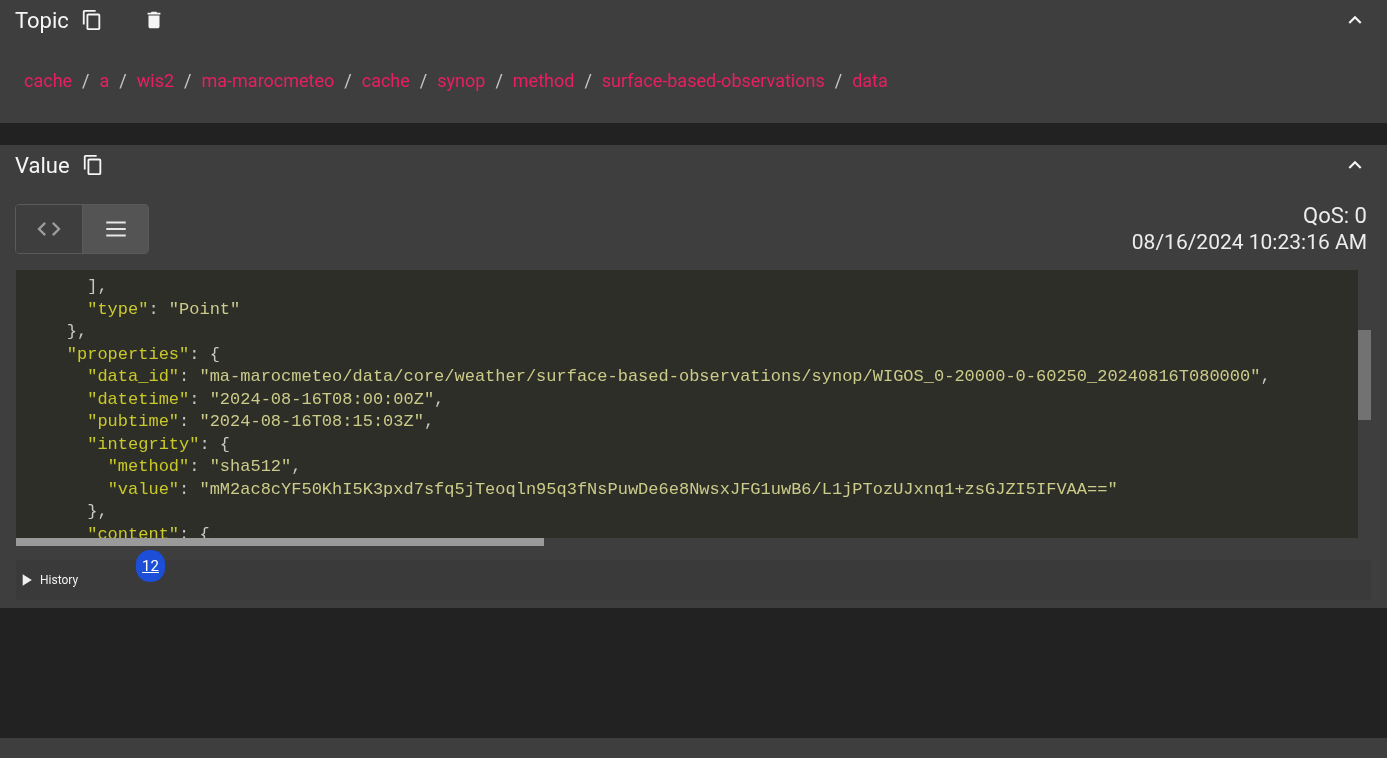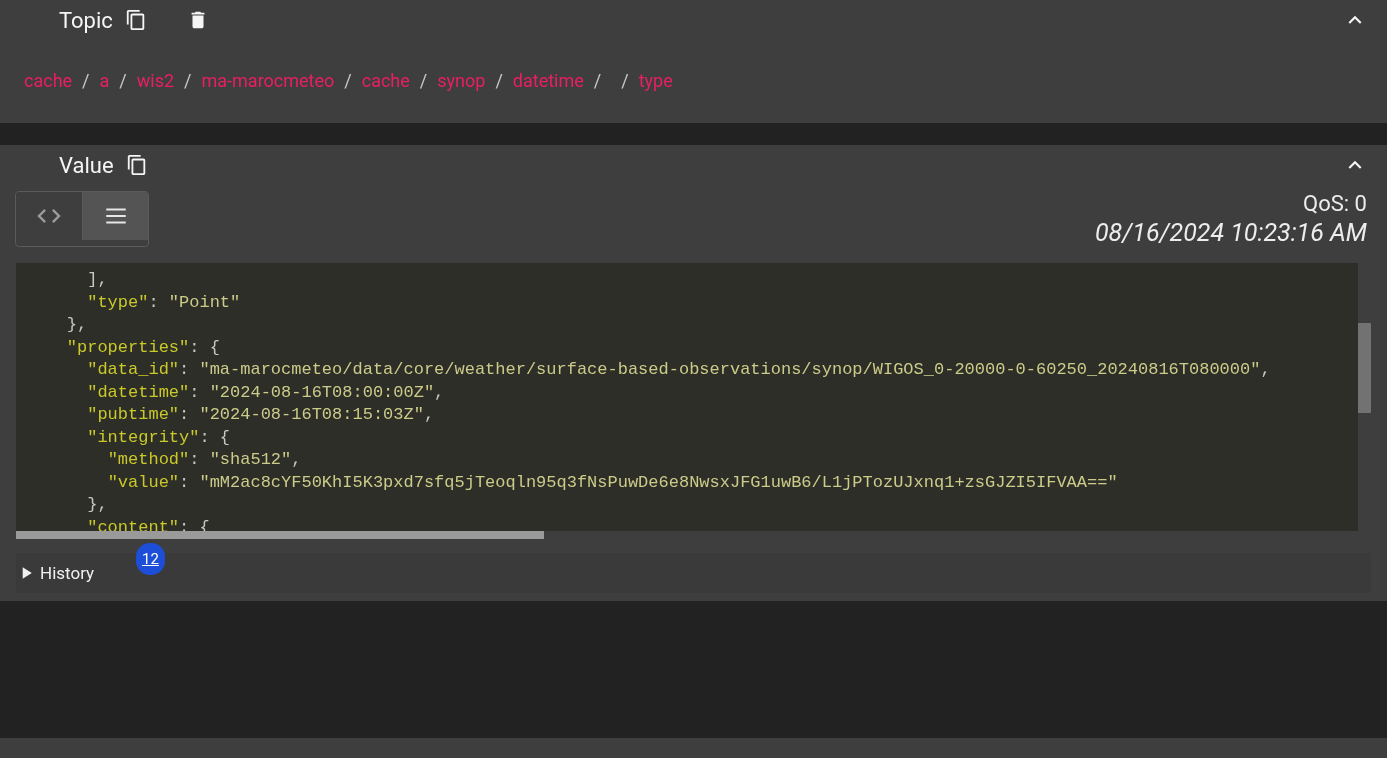--- a/index.html
+++ b/index.html
@@ -14,21 +14,20 @@
   }
   .panel {
     background: #3e3e3e;
     margin-bottom: 22px;
   }
   .section-header {
     display: flex;
     align-items: center;
     padding: 5px 15px;
     height: 40px;
-    margin-left: 44px;
   }
   .section-title {
     font-size: 22px;
     font-weight: 400;
     color: #f5f5f5;
   }
   .icon-btn {
     display: inline-flex;
     align-items: center;
     justify-content: center;
@@ -51,21 +50,23 @@
     font-weight: 400;
     cursor: pointer;
   }
   .sep {
     color: #c7c7c7;
     margin: 0 10px;
   }
   .value-panel { padding-bottom: 8px; }
   .toolbar-row {
     display: flex;
+    align-items: center;
     padding: 6px 20px 6px 15px;
+    margin-top: 12px;
   }
   .btn-group {
     display: inline-flex;
     border: 1px solid #5a5a5a;
     border-radius: 4px;
     overflow: hidden;
   }
   .bg-btn {
     width: 66px;
     height: 48px;
@@ -78,21 +79,21 @@
   .bg-btn.selected {
     background: #545454;
   }
   .bg-btn + .bg-btn { border-left: 1px solid #5a5a5a; }
   .bg-btn svg { fill: #e6e6e6; }
   .meta {
     text-align: right;
     color: #ededed;
   }
   .qos { font-size: 22px; font-weight: 400; }
-  .timestamp { font-size: 25px; font-style: italic; margin-top: 2px; }
+  .timestamp { font-size: 21px; margin-top: 2px; }
   .code-wrap {
     margin: 10px 16px 4px 16px;
     position: relative;
   }
   .code-block {
     background: #2e2e28;
     color: #ccc;
     font-family: Consolas, Monaco, "Courier New", monospace;
     font-size: 17px;
     line-height: 22.5px;
@@ -132,21 +133,21 @@
   .history-row {
     margin: 14px 16px 0 16px;
     background: #3a3a3a;
     padding: 10px 2px 10px 0;
     display: flex;
     align-items: center;
     position: relative;
   }
   .history-row svg { fill: #f0f0f0; }
   .history-label {
-    font-size: 17px;
+    font-size: 12px;
     color: #f0f0f0;
     margin-left: 2px;
   }
   .badge {
     position: absolute;
     top: -10px;
     left: 120px;
     background: #1d4ed8;
     color: #fff;
     border-radius: 14px;
@@ -195,24 +196,25 @@
       <span class="crumb">a</span>
       <span class="sep">/</span>
       <span class="crumb">wis2</span>
       <span class="sep">/</span>
       <span class="crumb">ma-marocmeteo</span>
       <span class="sep">/</span>
       <span class="crumb">cache</span>
       <span class="sep">/</span>
       <span class="crumb">synop</span>
       <span class="sep">/</span>
-      <span class="crumb">datetime</span>
-      <span class="sep">/</span>
-      <span class="sep">/</span>
-      <span class="crumb">type</span>
+      <span class="crumb">method</span>
+      <span class="sep">/</span>
+      <span class="crumb">surface-based-observations</span>
+      <span class="sep">/</span>
+      <span class="crumb">data</span>
     </div>
 </div>
 
 <div class="panel value-panel">
   <div class="section-header">
     <span class="section-title">Value</span>
     <span class="icon-btn">
       <svg width="22" height="22" viewBox="0 0 24 24">
           <path d="M16 1H4c-1.1 0-2 .9-2 2v14h2V3h12V1zm3 4H8c-1.1 0-2 .9-2 2v14c0 1.1.9 2 2 2h11c1.1 0 2-.9 2-2V7c0-1.1-.9-2-2-2zm0 16H8V7h11v14z"></path>
         </svg>

